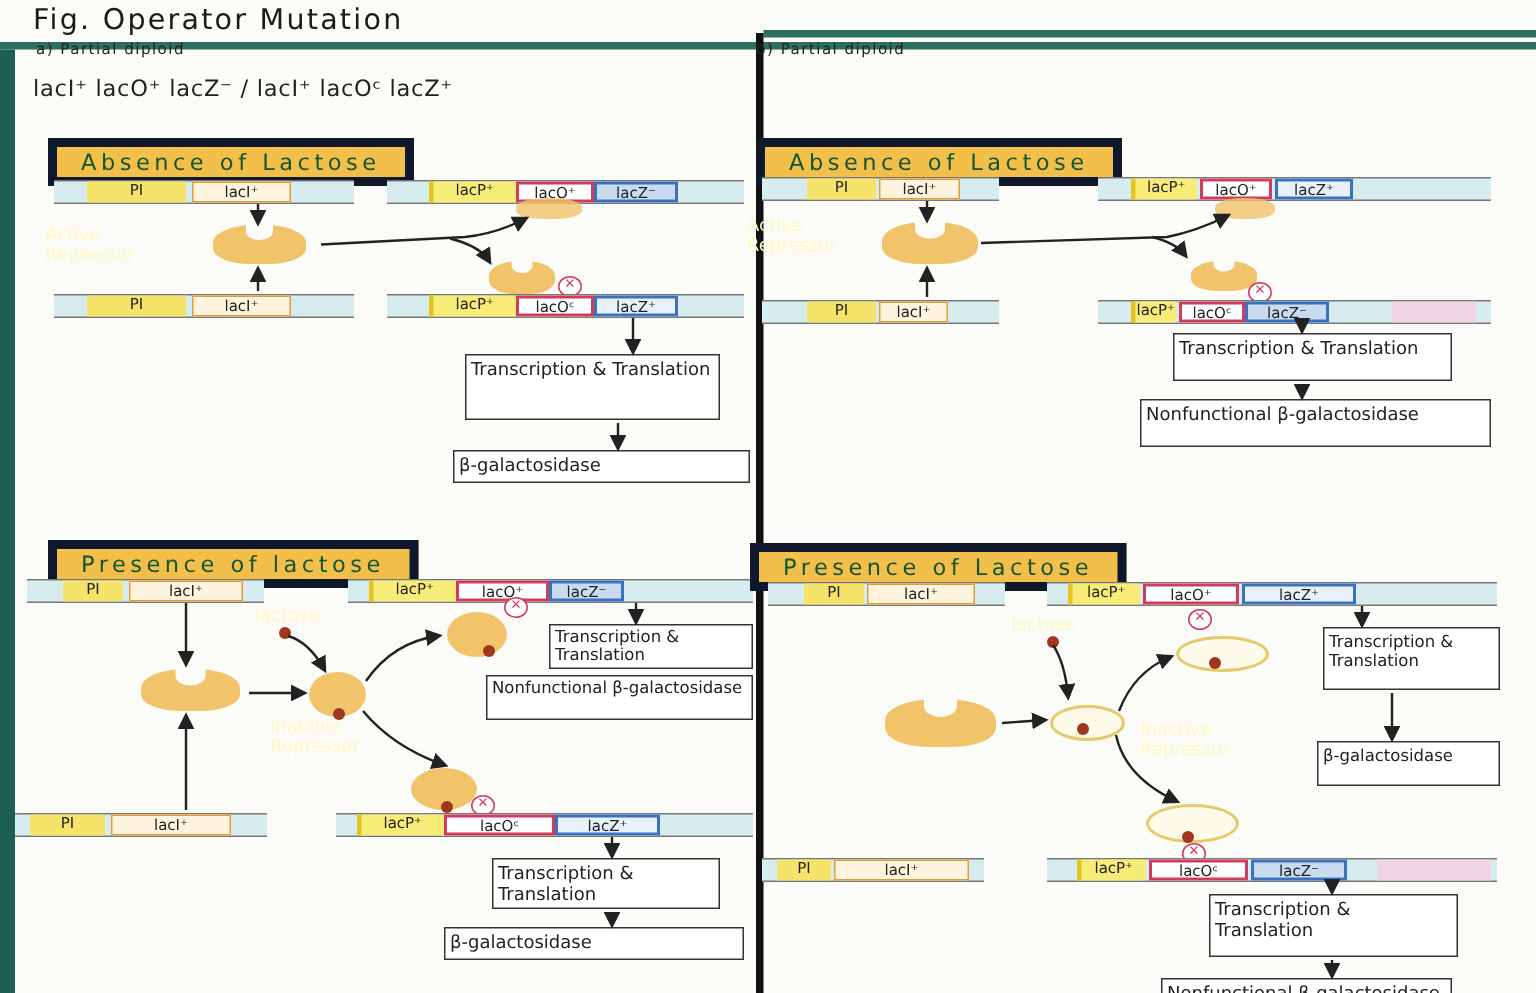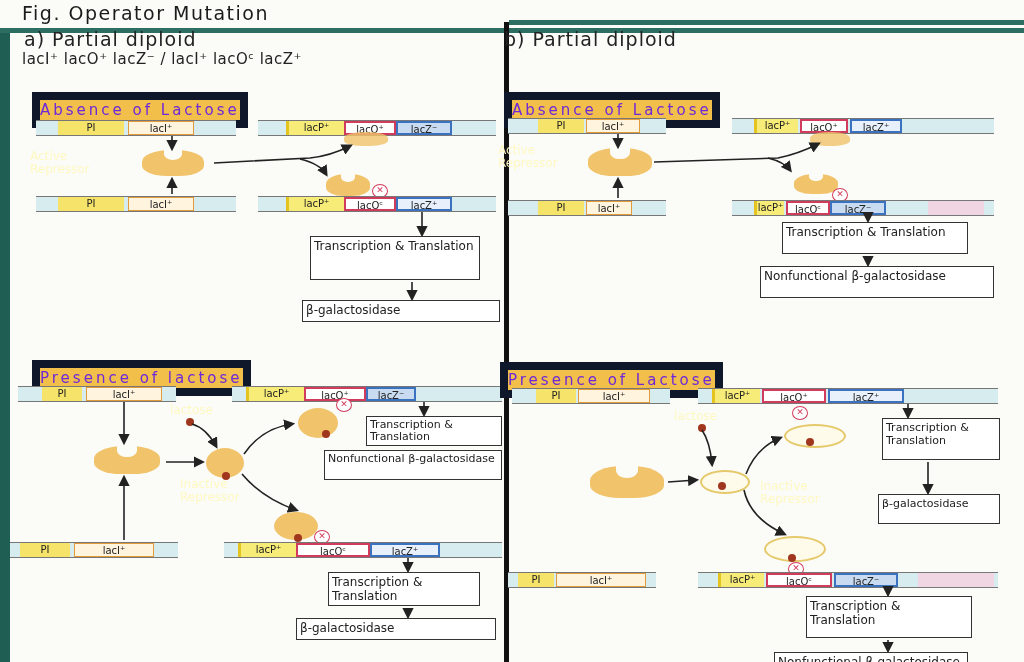--- a/index.html
+++ b/index.html
@@ -5,23 +5,23 @@
   html, body { margin:0; padding:0; }
   body { width:1024px; height:662px; overflow:hidden; background:#1f5e52; font-family:"DejaVu Sans", sans-serif; color:#222; position:relative; }
   .sheet { position:absolute; left:10px; top:0; width:1014px; height:662px; background:#fbfbf7; }
   .titlebar { position:absolute; left:0; top:0; width:1024px; height:28px; background:#fbfbf7; border-bottom:5px solid #2c6f62; }
   .title { position:absolute; left:22px; top:2px; font-size:19px; letter-spacing:1.5px; color:#1b1b1b; }
   .divider { position:absolute; left:504px; top:22px; width:5px; height:640px; background:#111; }
   .rightband { position:absolute; left:509px; top:20px; width:515px; height:5px; background:#2c6f62; }
   .panel { position:absolute; top:28px; width:494px; height:634px; }
   .panel.left { left:10px; }
   .panel.right { left:488px; width:512px; }
-  .sub { position:absolute; font-size:19px; color:#222; letter-spacing:1px; }
+  .sub { position:absolute; font-size:10px; color:#222; letter-spacing:1px; }
   .geno { position:absolute; font-size:15px; color:#222; letter-spacing:.5px; }
-  .banner { position:absolute; background:#f2c04a; border:8px solid #0f172a; font-size:15px; letter-spacing:3px; padding:0 0; height:20px; line-height:20px; color:#6d28d9; }
+  .banner { position:absolute; background:#f2c04a; border:6px solid #0f172a; font-size:15px; letter-spacing:3px; padding:0 16px; height:20px; line-height:20px; color:#14532d; }
   .dna { position:absolute; height:14px; background:#d6ecef; border-top:1px solid #777; border-bottom:1px solid #777; }
   .seg { position:absolute; top:0; height:14px; font-size:10px; line-height:14px; text-align:center; color:#222; box-sizing:border-box; }
   .seg.pi { background:#f5e36a; }
   .seg.laci { background:#fff4de; border:1.5px solid #e39a38; }
   .seg.lacp { background:#f7ec77; border-left:3px solid #e6c420; }
   .seg.laco { background:#fff; border:2px solid #d23c5c; }
   .seg.lacz { background:#e7f0fb; border:2px solid #3a72c0; }
   .seg.laczm { background:#c9dbf0; border:2px solid #3a72c0; }
   .seg.tail { background:#f0d6e2; }
   .label { position:absolute; font-size:12px; color:#fef9c3; line-height:13px; }

